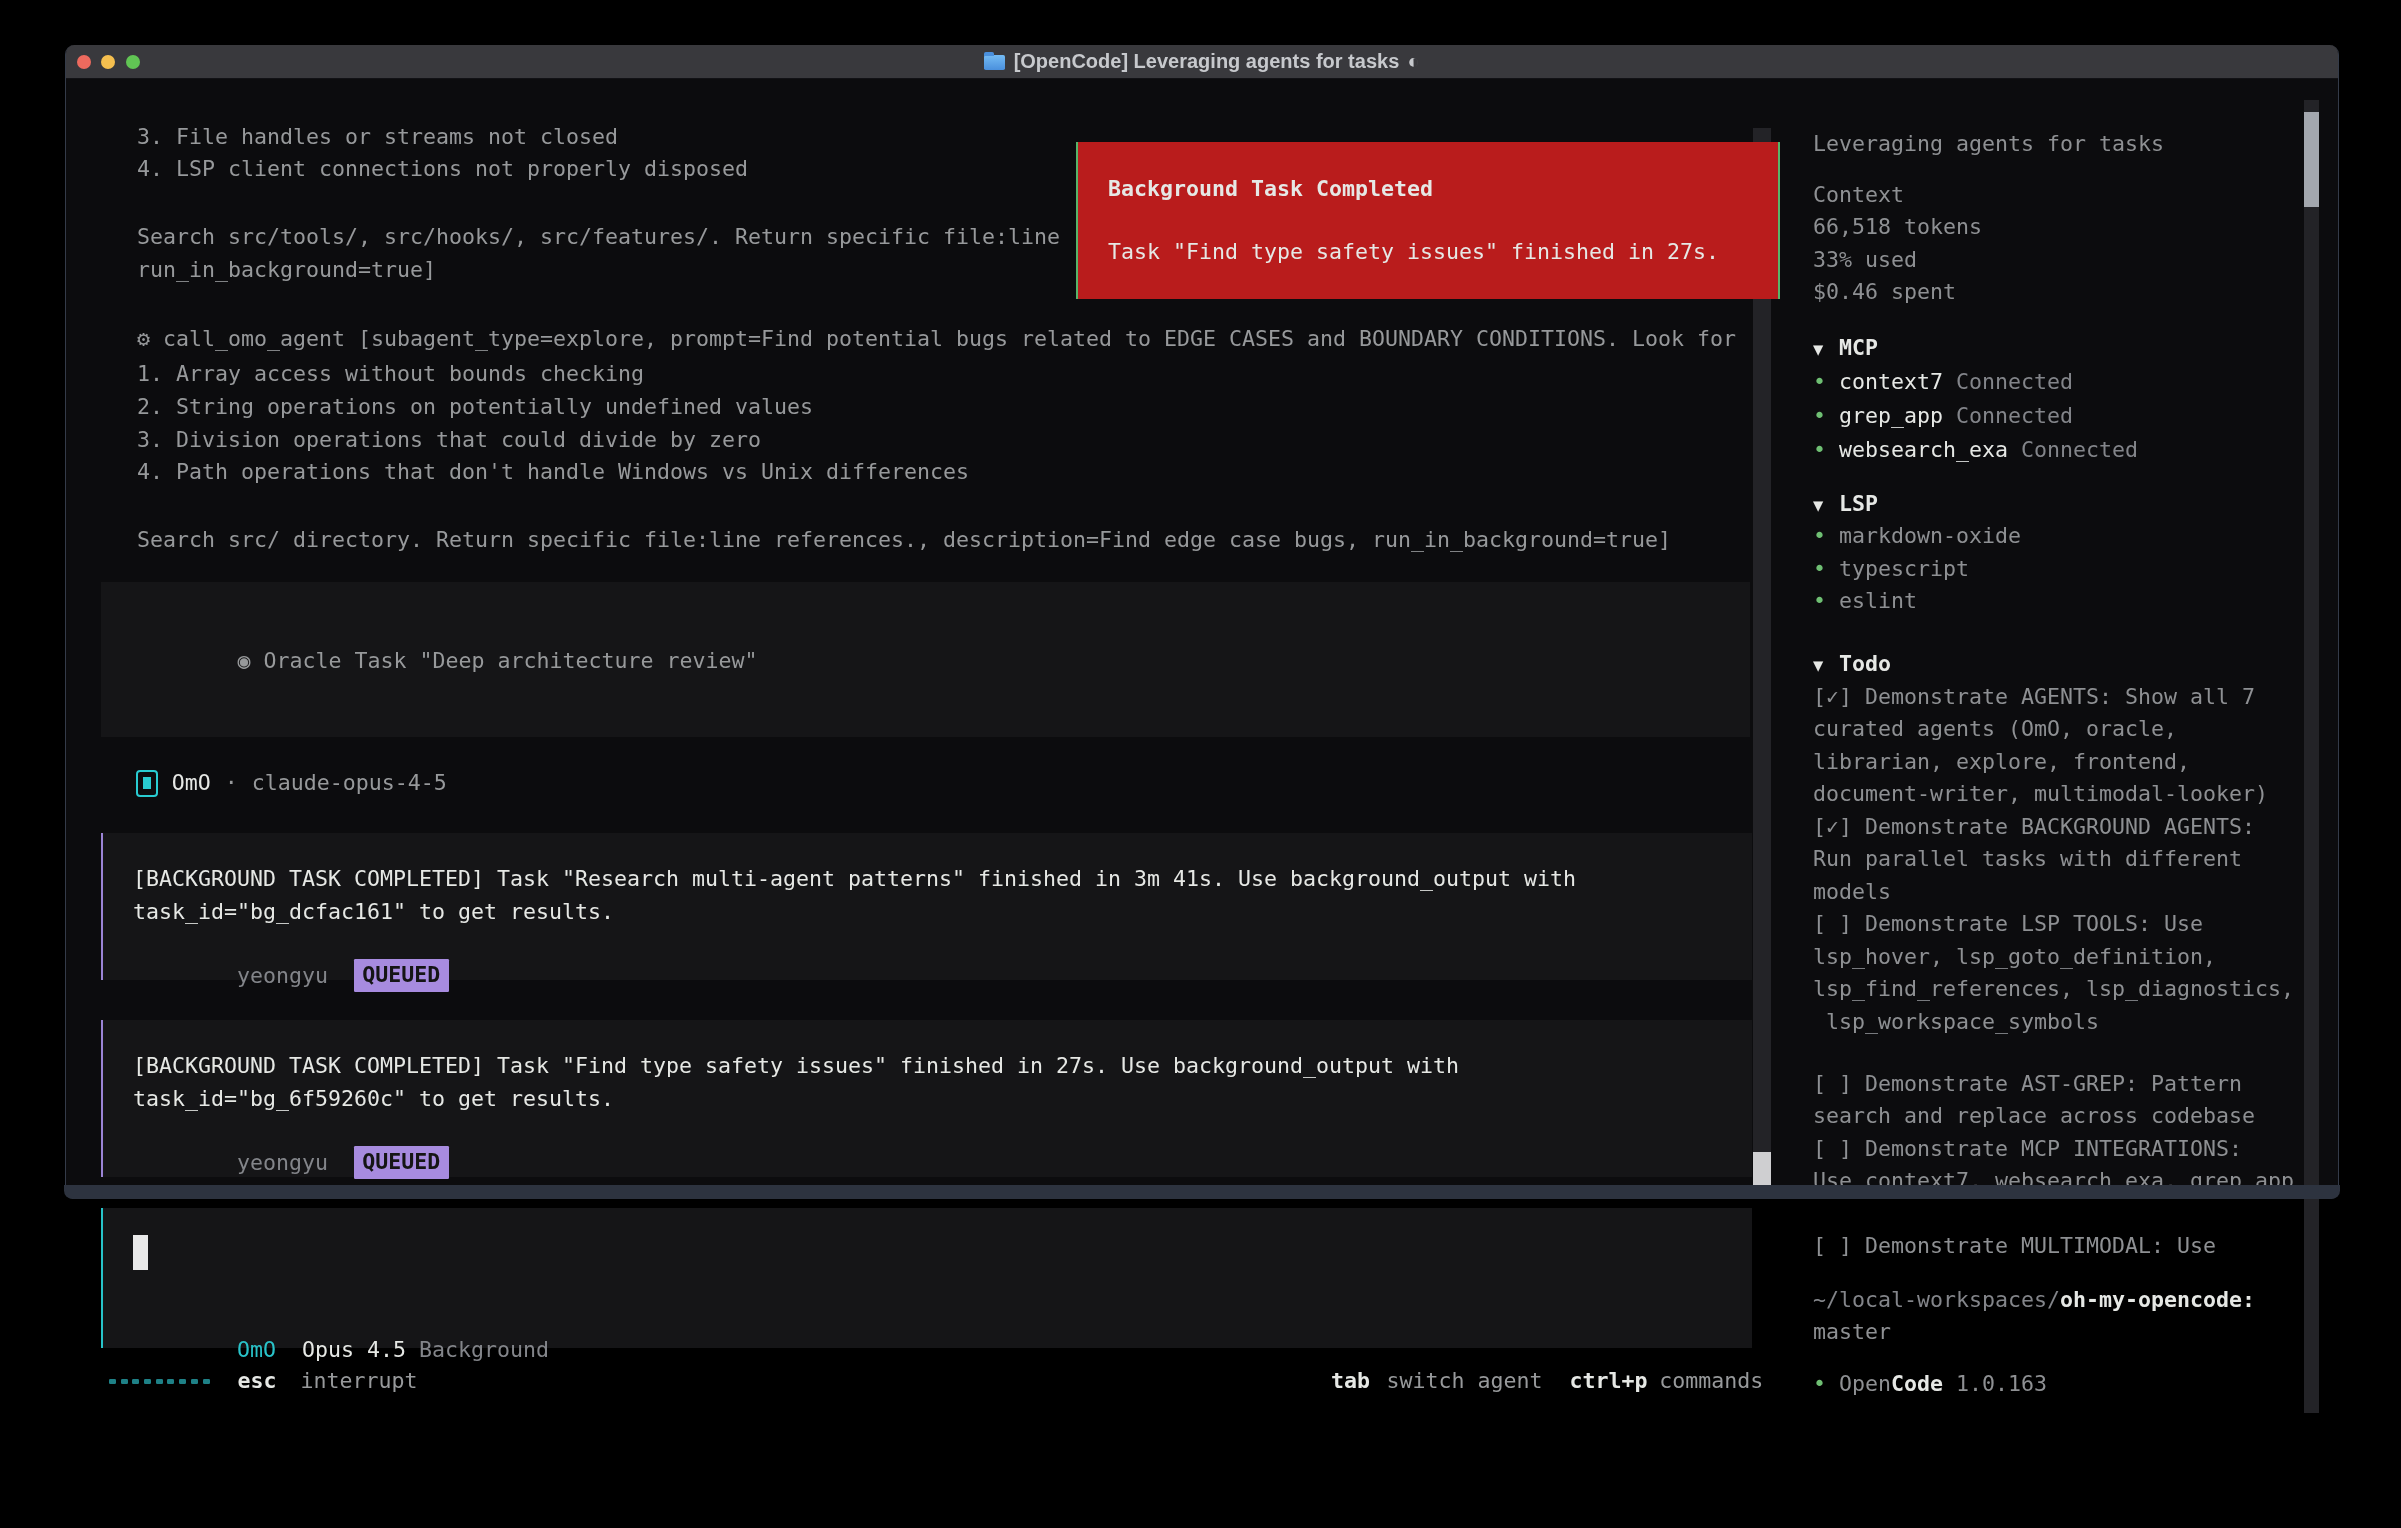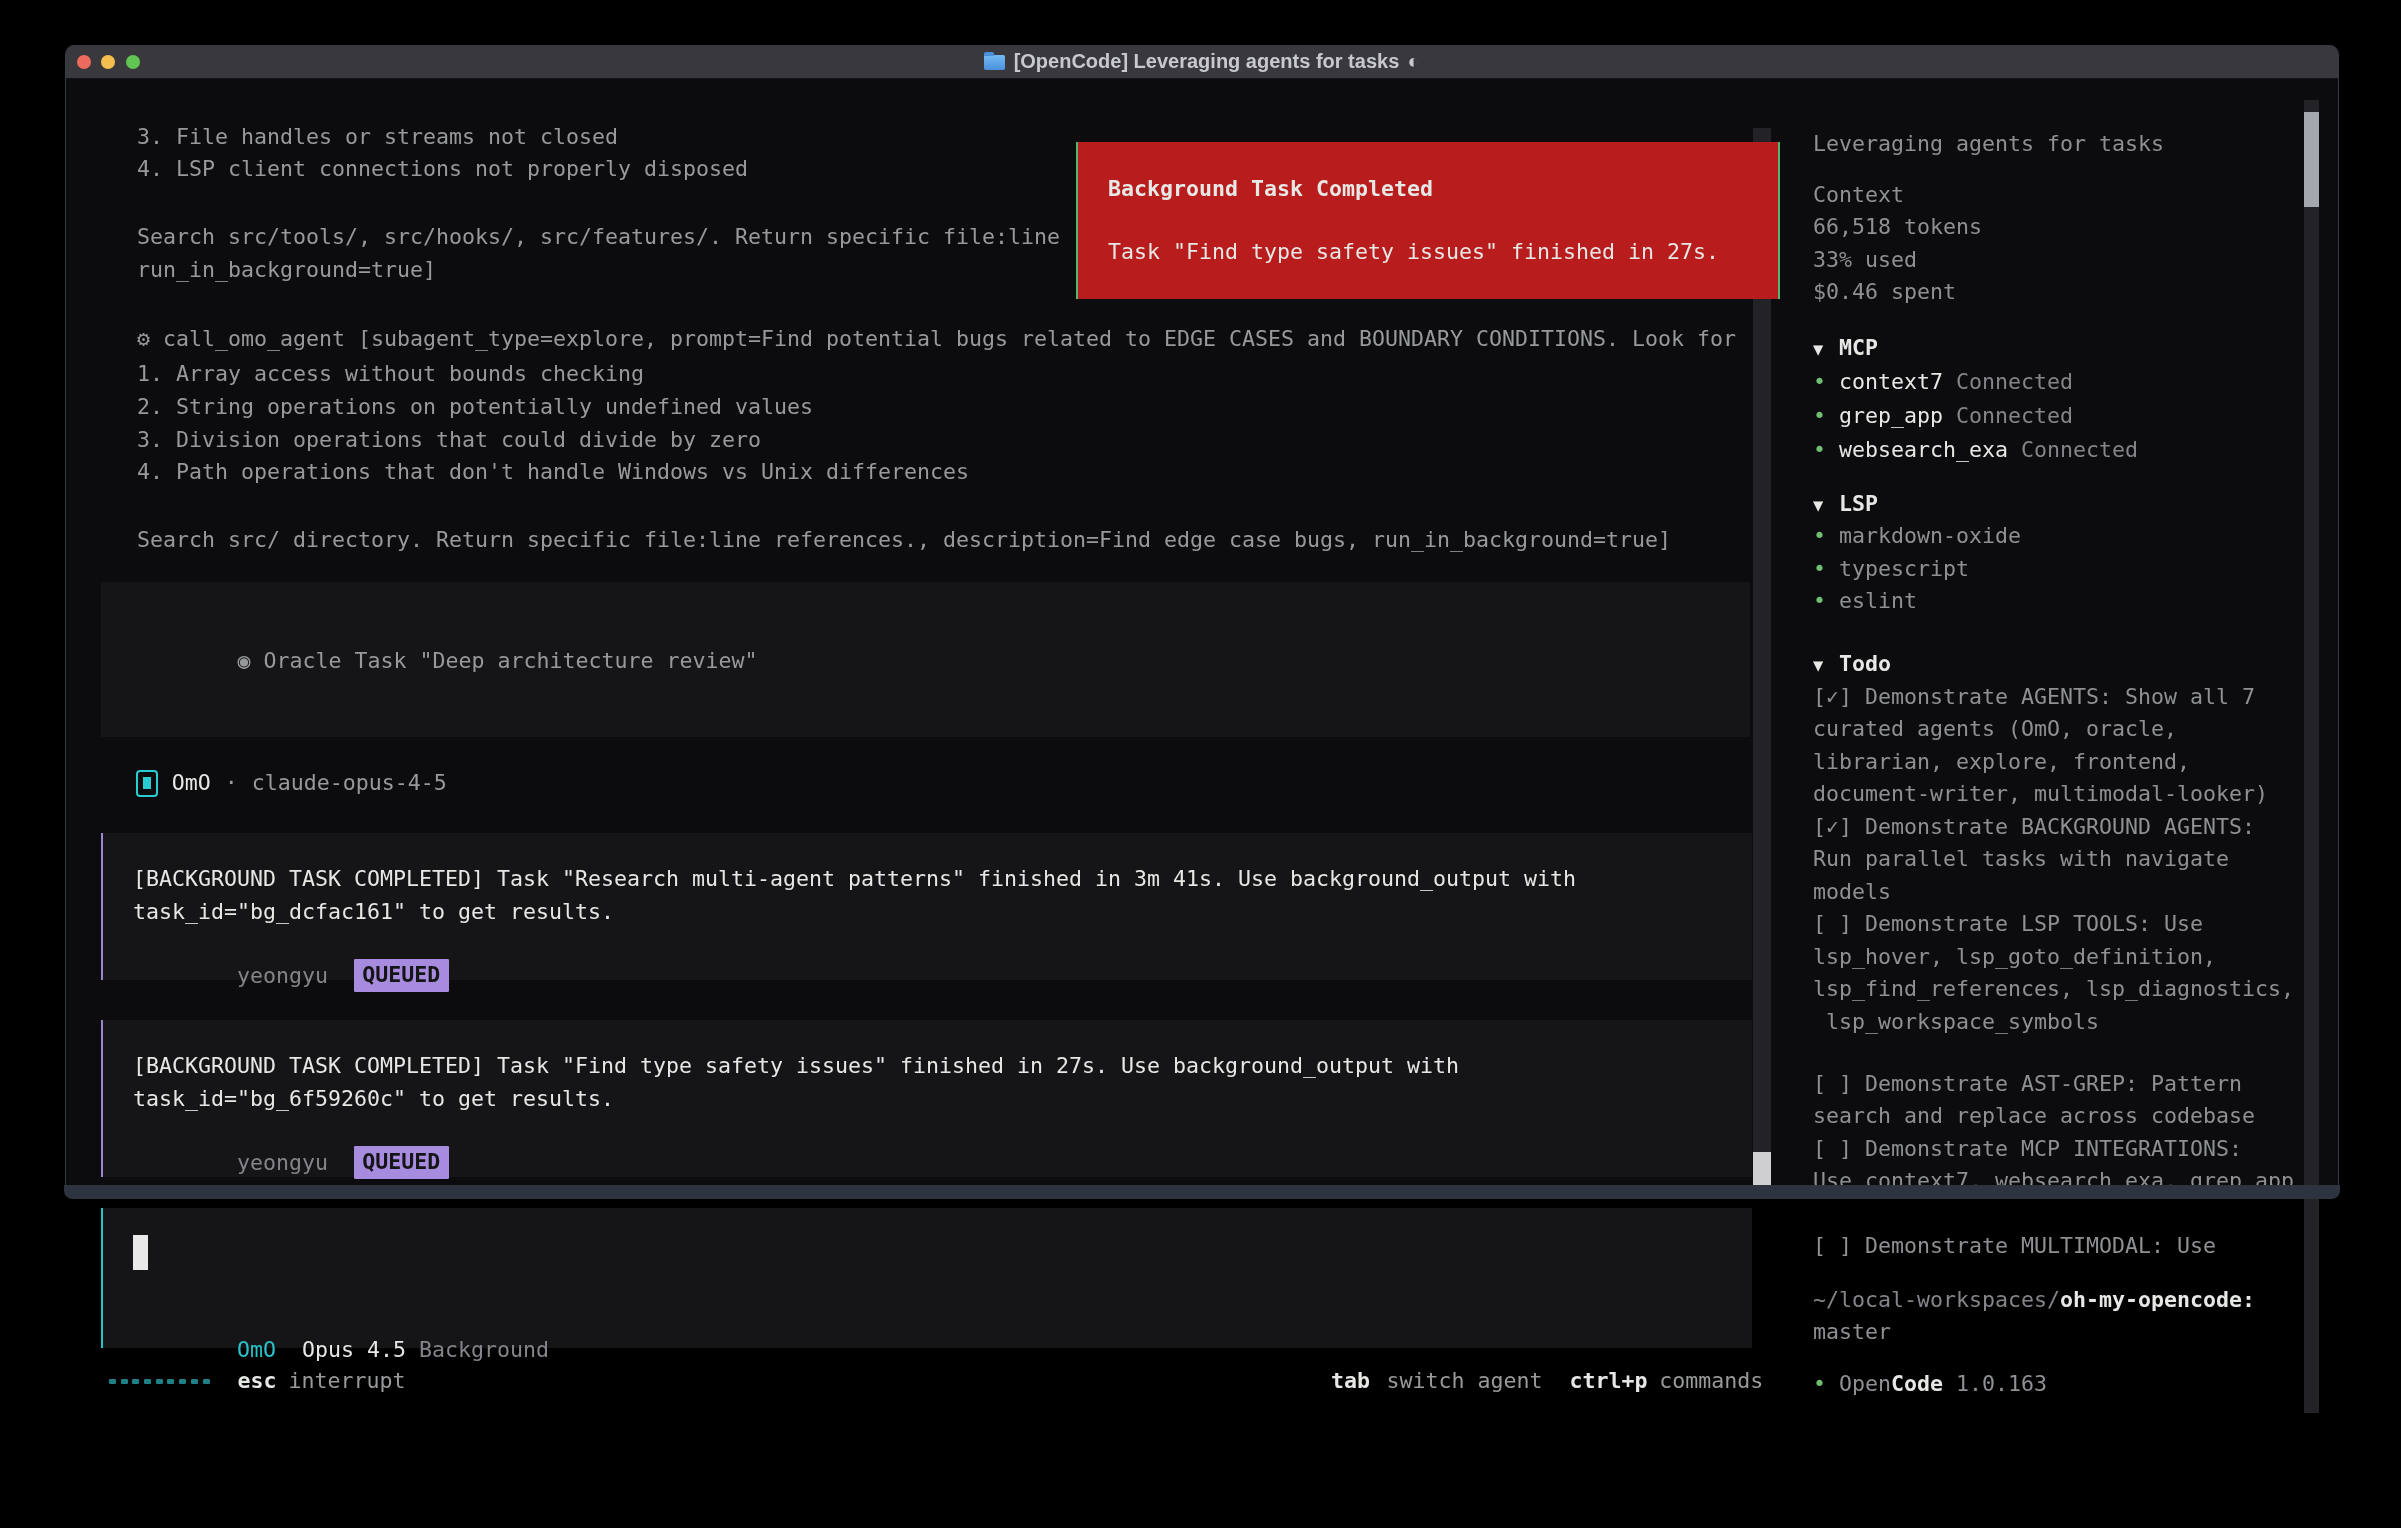--- a/index.html
+++ b/index.html
@@ -141,21 +141,21 @@
           <span class="dash"></span>
           <span class="dash"></span>
           <span class="dash"></span>
           <span class="dash"></span>
           <span class="dash"></span>
           <span class="dash"></span>
           <span class="dash"></span>
           <span class="dash"></span>
       </div>
       <span class="mono w b" style="position:static">esc</span>
-      <span class="mono" style="position:static;margin-left:12px">interrupt</span>
+      <span class="mono" style="position:static;margin-left:24px">interrupt</span>
     </div>
 
     <div class="statusrow" style="left:1265px;top:1320px">
       <span class="mono w b" style="position:static">tab</span>
       <span class="mono" style="position:static;margin-left:16.5px">switch agent</span>
       <span class="mono w b" style="position:static;margin-left:27px">ctrl+p</span>
       <span class="mono" style="position:static;margin-left:11.8px">commands</span>
     </div>
 
     <div class="sidebar">
@@ -177,21 +177,21 @@
       <div class="s-line" style="top:540px"><span class="bullet">•</span><span>eslint</span></div>
 
       <div class="s-line" style="top:603px"><span class="tri">▼</span><span class="w b">Todo</span></div>
 
       <div class="s-line" style="top:636px">[✓] Demonstrate AGENTS: Show all 7</div>
       <div class="s-line" style="top:668px">curated agents (OmO, oracle,</div>
       <div class="s-line" style="top:701px">librarian, explore, frontend,</div>
       <div class="s-line" style="top:733px">document-writer, multimodal-looker)</div>
 
       <div class="s-line" style="top:766px">[✓] Demonstrate BACKGROUND AGENTS:</div>
-      <div class="s-line" style="top:798px">Run parallel tasks with navigate</div>
+      <div class="s-line" style="top:798px">Run parallel tasks with different</div>
       <div class="s-line" style="top:831px">models</div>
 
       <div class="s-line grn" style="top:863px">[ ] Demonstrate LSP TOOLS: Use</div>
       <div class="s-line grn" style="top:896px">lsp_hover, lsp_goto_definition,</div>
       <div class="s-line grn" style="top:928px">lsp_find_references, lsp_diagnostics,</div>
       <div class="s-line grn" style="top:961px"> lsp_workspace_symbols</div>
 
       <div class="s-line" style="top:1023px">[ ] Demonstrate AST-GREP: Pattern</div>
       <div class="s-line" style="top:1055px">search and replace across codebase</div>
 

